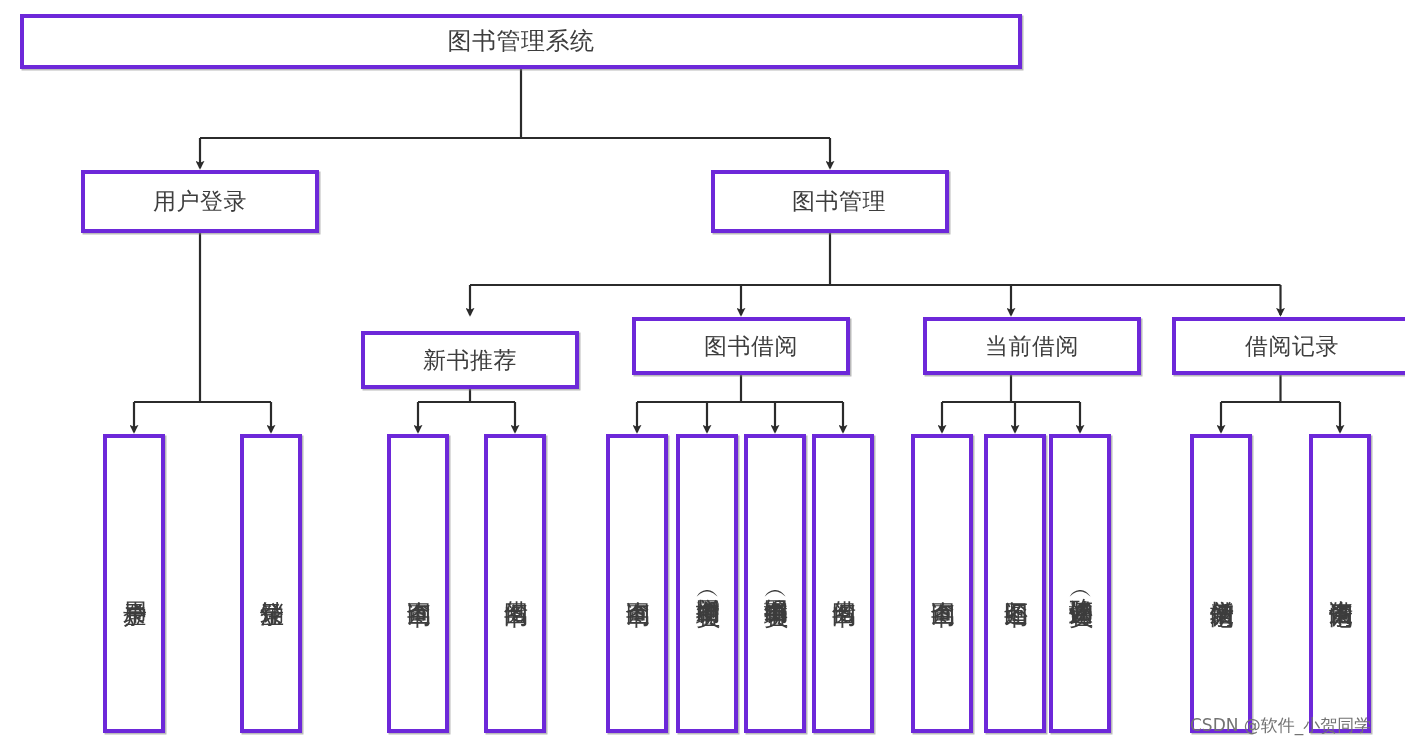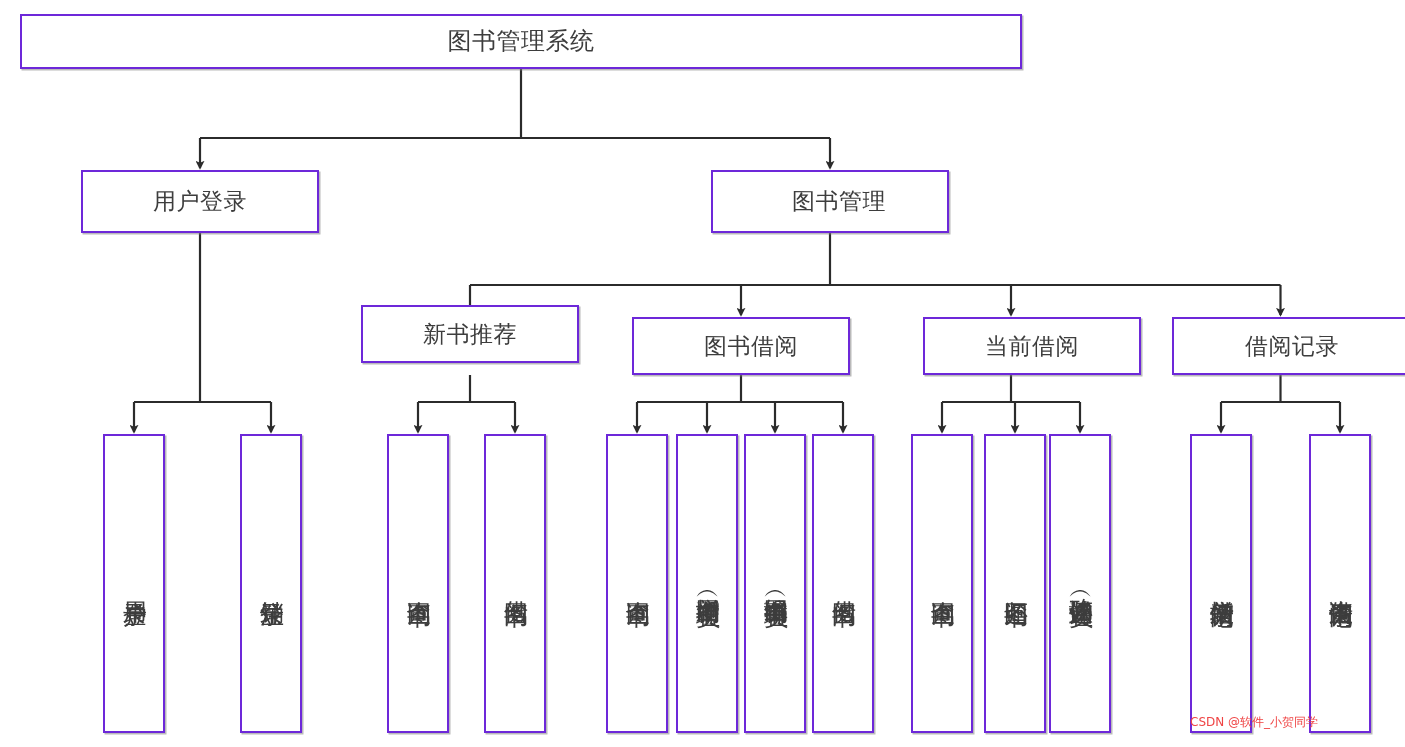--- a/index.html
+++ b/index.html
@@ -20,21 +20,21 @@
   #edges {
     position: absolute;
     left: 0;
     top: 0;
     width: 1405px;
     height: 747px;
   }
   .node {
     position: absolute;
     box-sizing: border-box;
-    border: 2px solid #6d28d9;
+    border: 4px solid #6d28d9;
     background: #ffffff;
     color: #3d3d3d;
     display: flex;
     align-items: center;
     justify-content: center;
     z-index: 2;
     box-shadow: 1.5px 1.5px 0 0 rgba(130,130,130,0.55);
   }
   .node .label {
     display: block;
@@ -57,22 +57,22 @@
     text-orientation: upright;
     font-size: 24px;
     line-height: 1.08;
     letter-spacing: 1px;
     text-align: center;
   }
   .watermark {
     position: absolute;
     left: 1190px;
     top: 714px;
-    font-size: 12px;
-    color: #ef4444;
+    font-size: 17px;
+    color: #737373;
     z-index: 5;
     white-space: pre;
     font-family: "DejaVu Sans", "Liberation Sans", sans-serif;
   }
 </style>
 </head>
 <body>
 
 <div id="canvas">
   <svg id="edges" viewBox="0 0 1405 747">
@@ -118,21 +118,21 @@
   <div id="nodes-layer">
       <div class="node horiz root" style="left: 20px; top: 14px; width: 1002px; height: 55px;">
         <span class="label">图书管理系统</span>
       </div>
       <div class="node horiz" style="left: 81px; top: 170px; width: 238px; height: 63px;">
         <span class="label">用户登录</span>
       </div>
       <div class="node horiz" style="left: 711px; top: 170px; width: 238px; height: 63px; padding-left: 18px;">
         <span class="label">图书管理</span>
       </div>
-      <div class="node horiz" style="left: 361px; top: 305px; width: 218px; height: 58px;">
+      <div class="node horiz" style="left: 361px; top: 331px; width: 218px; height: 58px;">
         <span class="label">新书推荐</span>
       </div>
       <div class="node horiz" style="left: 632px; top: 317px; width: 218px; height: 58px; padding-left: 20px;">
         <span class="label">图书借阅</span>
       </div>
       <div class="node horiz" style="left: 923px; top: 317px; width: 218px; height: 58px;">
         <span class="label">当前借阅</span>
       </div>
       <div class="node horiz" style="left: 1172px; top: 317px; width: 240px; height: 58px;">
         <span class="label">借阅记录</span>

